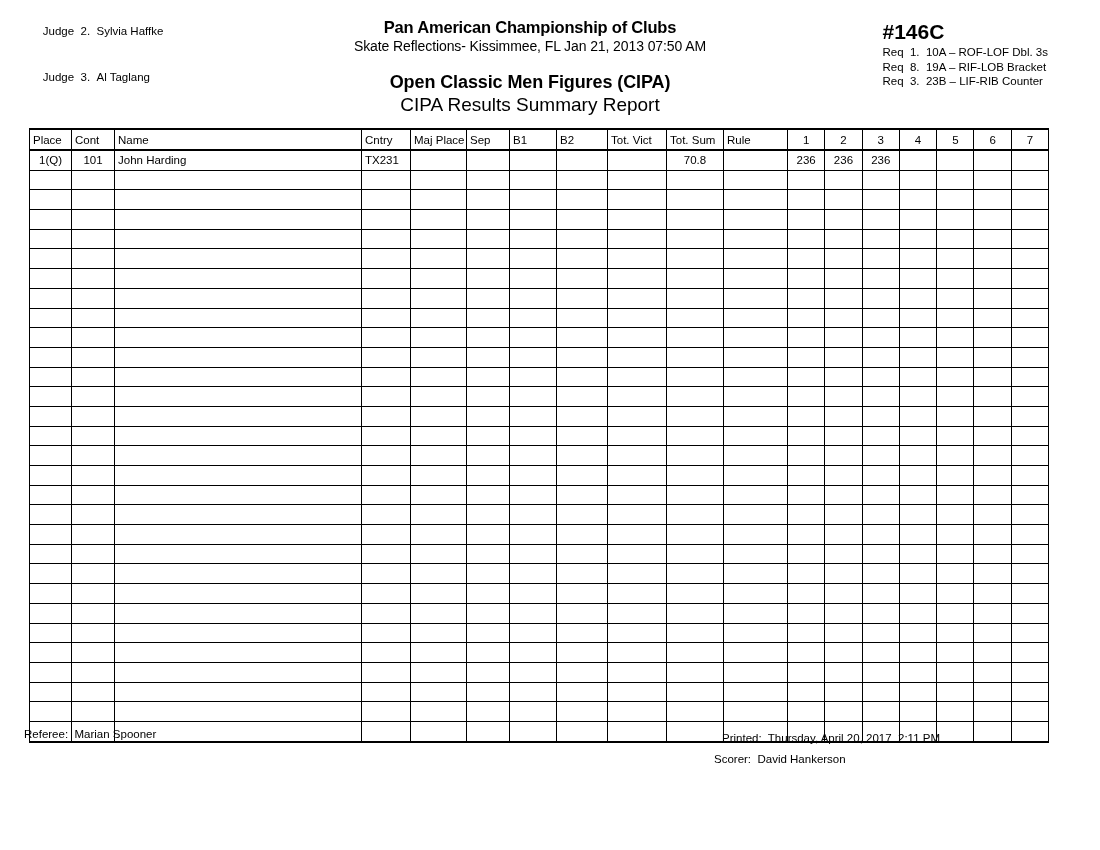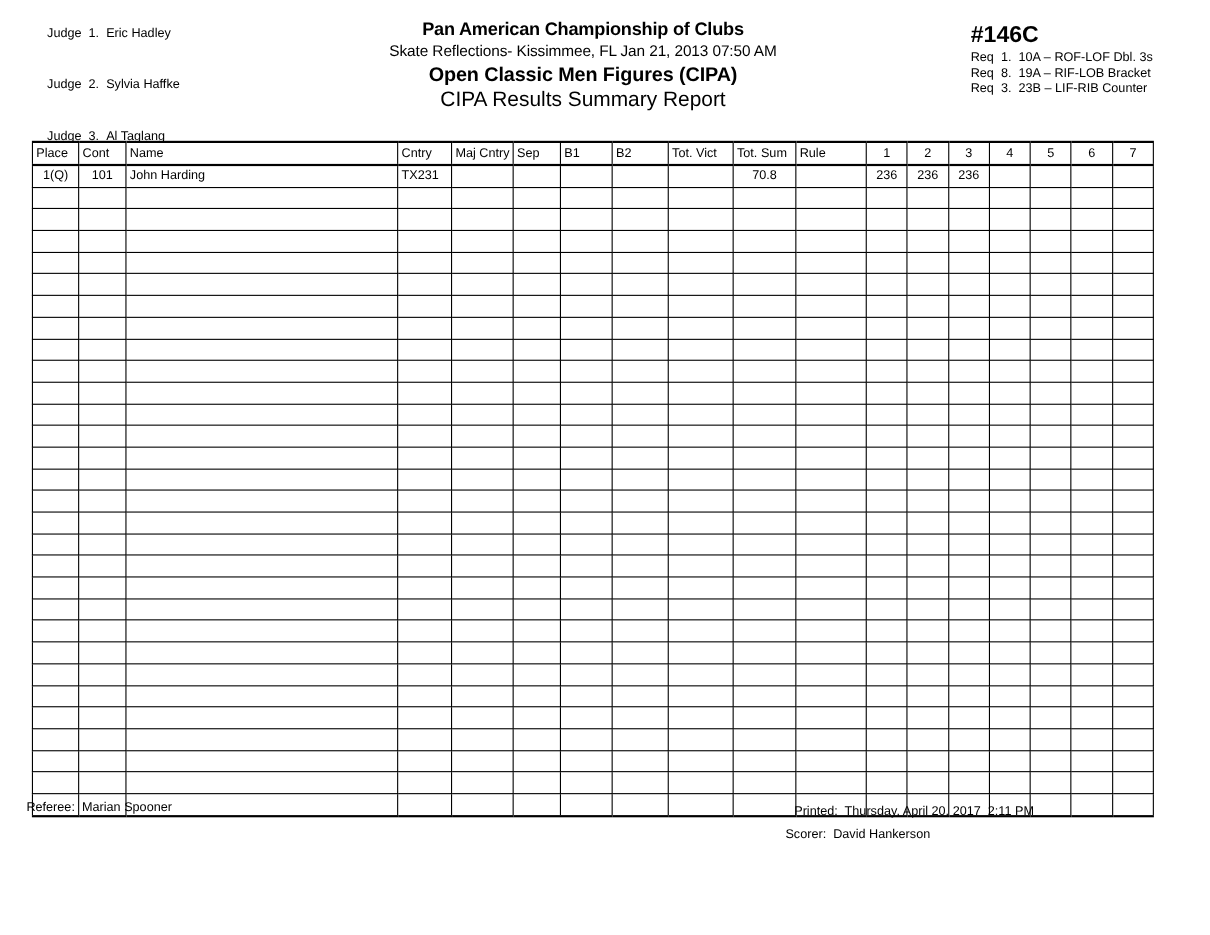--- a/index.html
+++ b/index.html
@@ -48,20 +48,21 @@
   .title-sub {
     font-size: 14px;
     line-height: 19px;
     letter-spacing: -0.1px;
   }
   .title-event {
     font-size: 18px;
     font-weight: bold;
     line-height: 24px;
     letter-spacing: -0.1px;
+    margin-top: 14px;
   }
   .title-report {
     font-size: 19px;
     line-height: 22px;
   }
 
   
   .reqs {
     position: absolute;
     right: 52px;
@@ -151,23 +152,20 @@
   .footer-scorer {
     margin-left: 24px;
     line-height: 21px;
     white-space: pre;
   }
 </style>
 </head>
 <body>
 
 <div class="judges">
-  <div class="judge-line">
-    <span class="judge-word">Judge</span><span>&nbsp;&nbsp;</span><span class="judge-num">1.</span><span>&nbsp;&nbsp;</span><span class="judge-name">Eric Hadley</span>
-  </div>
   <div class="judge-line">
     <span class="judge-word">Judge</span><span>&nbsp;&nbsp;</span><span class="judge-num">2.</span><span>&nbsp;&nbsp;</span><span class="judge-name">Sylvia Haffke</span>
   </div>
   <div class="judge-line">
     <span class="judge-word">Judge</span><span>&nbsp;&nbsp;</span><span class="judge-num">3.</span><span>&nbsp;&nbsp;</span><span class="judge-name">Al Taglang</span>
   </div>
 </div>
 
 <div class="title-block">
   <div class="title-main">Pan American Championship of Clubs</div>
@@ -203,21 +201,21 @@
     <col class="col-judge">
       <col class="col-judge">
       <col class="col-judge">
   </colgroup>
   <thead>
     <tr>
       <th>Place</th>
       <th>Cont</th>
       <th>Name</th>
       <th>Cntry</th>
-      <th>Maj Cntry</th>
+      <th>Maj Place</th>
       <th>Sep</th>
       <th>B1</th>
       <th>B2</th>
       <th>Tot. Vict</th>
       <th>Tot. Sum</th>
       <th>Rule</th>
       <th class="num">1</th>
       <th class="num">2</th>
       <th class="num">3</th>
       <th class="num">4</th>

